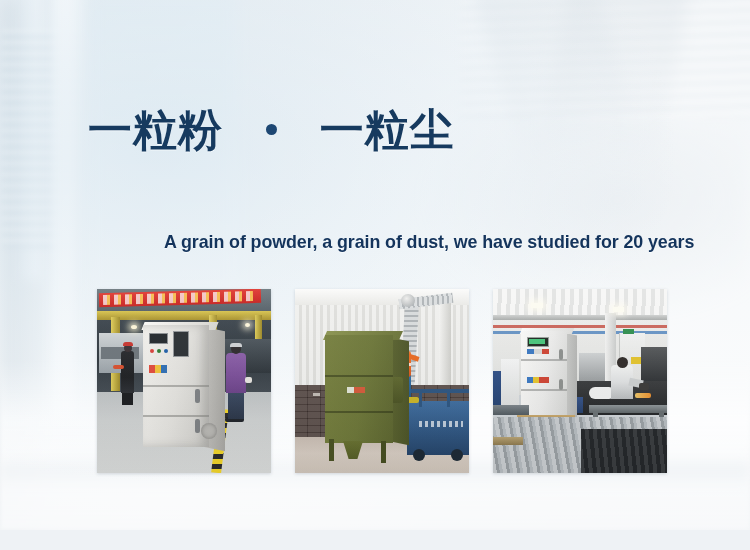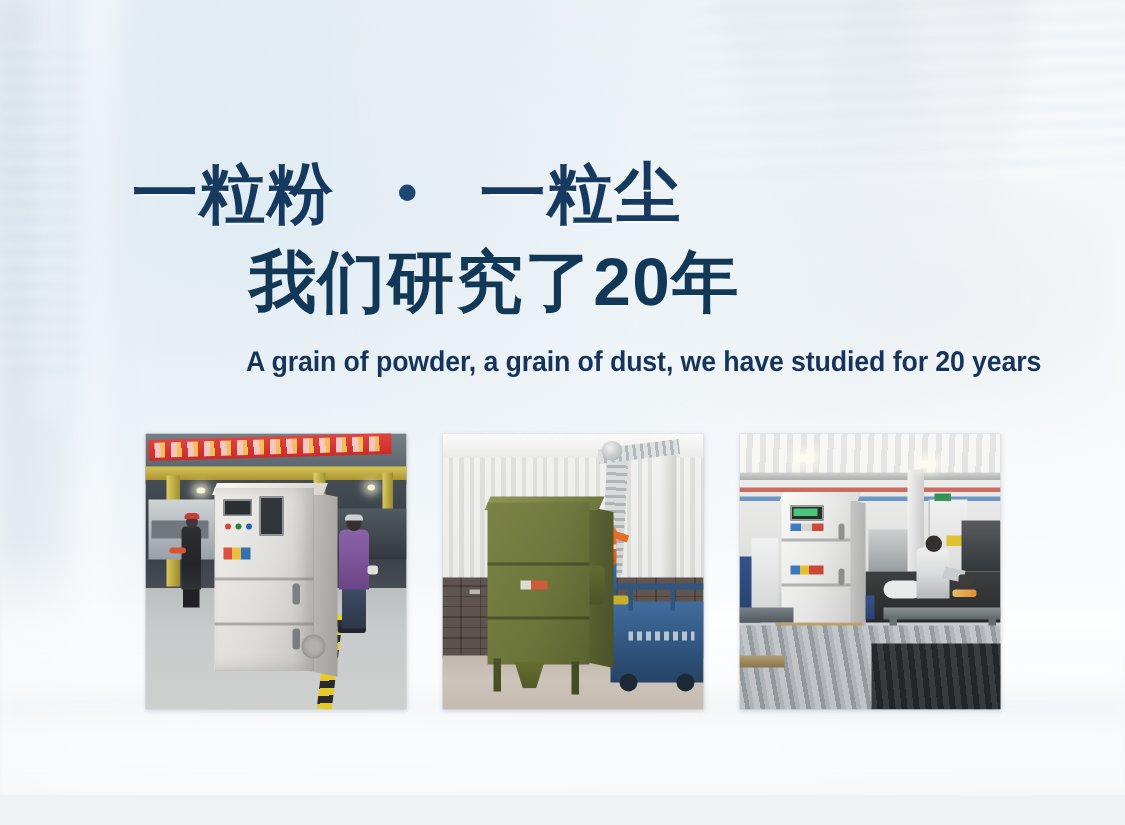--- a/index.html
+++ b/index.html
@@ -412,21 +412,20 @@
   <div class="bg-floorline"></div>
   <div class="bg-veil"></div>
   <div class="bg-cast"></div>
 
   <div class="headline">
     <div class="hl-line hl1">
       <span>一粒粉</span>
       <span class="dot"></span>
       <span class="seg2">一粒尘</span>
     </div>
-    <div class="hl-line hl2">我们研究了20年</div>
   </div>
 
   <div class="subtitle">A grain of powder, a grain of dust, we have studied for 20 years</div>
 
   <div class="photo-row">
 
     <div class="photo">
       <div class="ly p1-ceiling"></div>
       <div class="ly p1-bg"></div>
       <div class="ly p1-beam1"></div>

